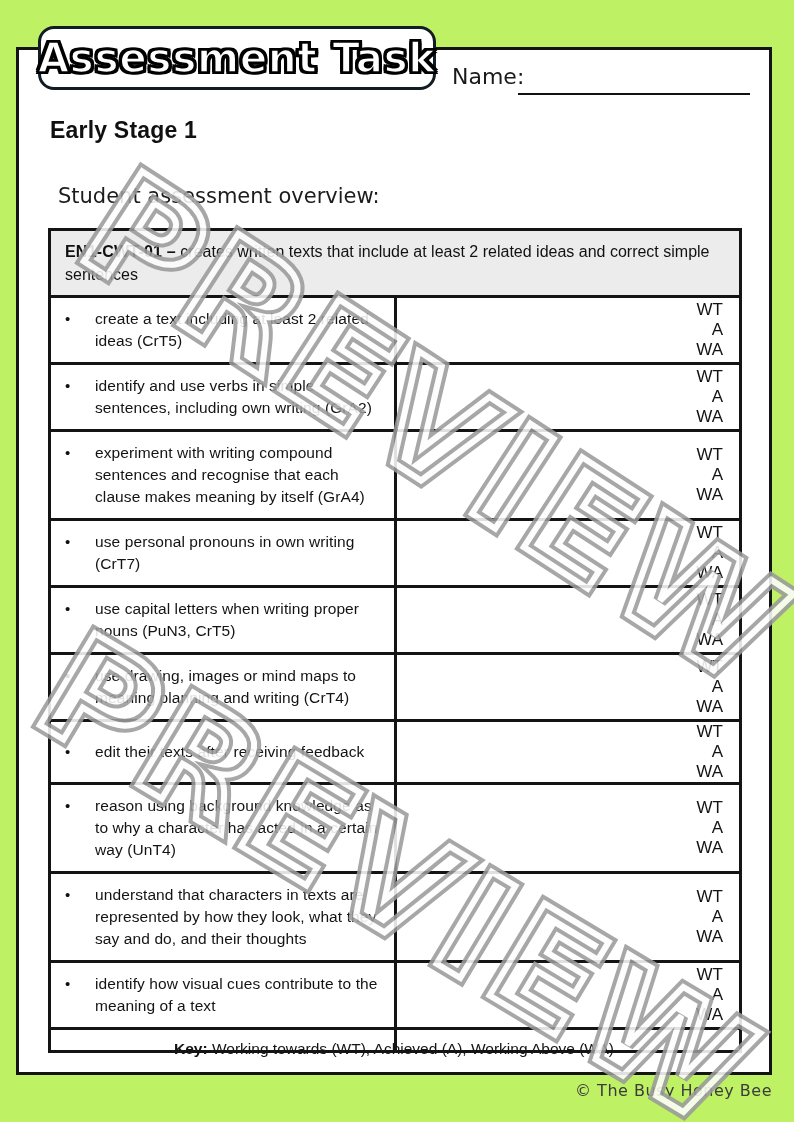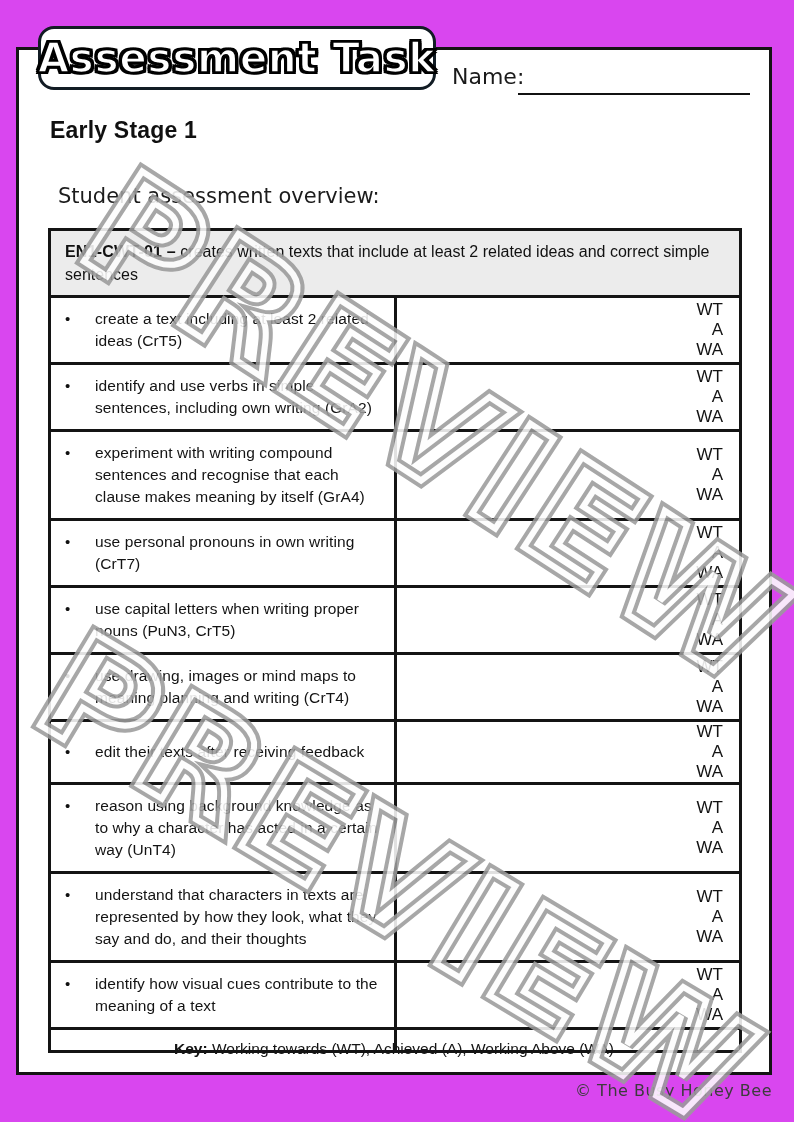--- a/index.html
+++ b/index.html
@@ -1,17 +1,17 @@
 <!DOCTYPE html>
 <html><head>
 <meta charset="utf-8">
 <style>
   html,body{margin:0;padding:0;background:#fff;}
   .page{
-    position:relative;width:794px;height:1122px;background:#d946ef;overflow:hidden;
+    position:relative;width:794px;height:1122px;background:#bef264;overflow:hidden;
     font-family:"Liberation Sans",sans-serif;color:#161616;
   }
   
   .frame{
     position:absolute;left:16px;top:47px;width:756px;height:1028px;
     border:3px solid #141414;box-sizing:border-box;background:#fff;
   }
   
   .badge{
     position:absolute;left:38px;top:26px;width:398px;height:64px;

